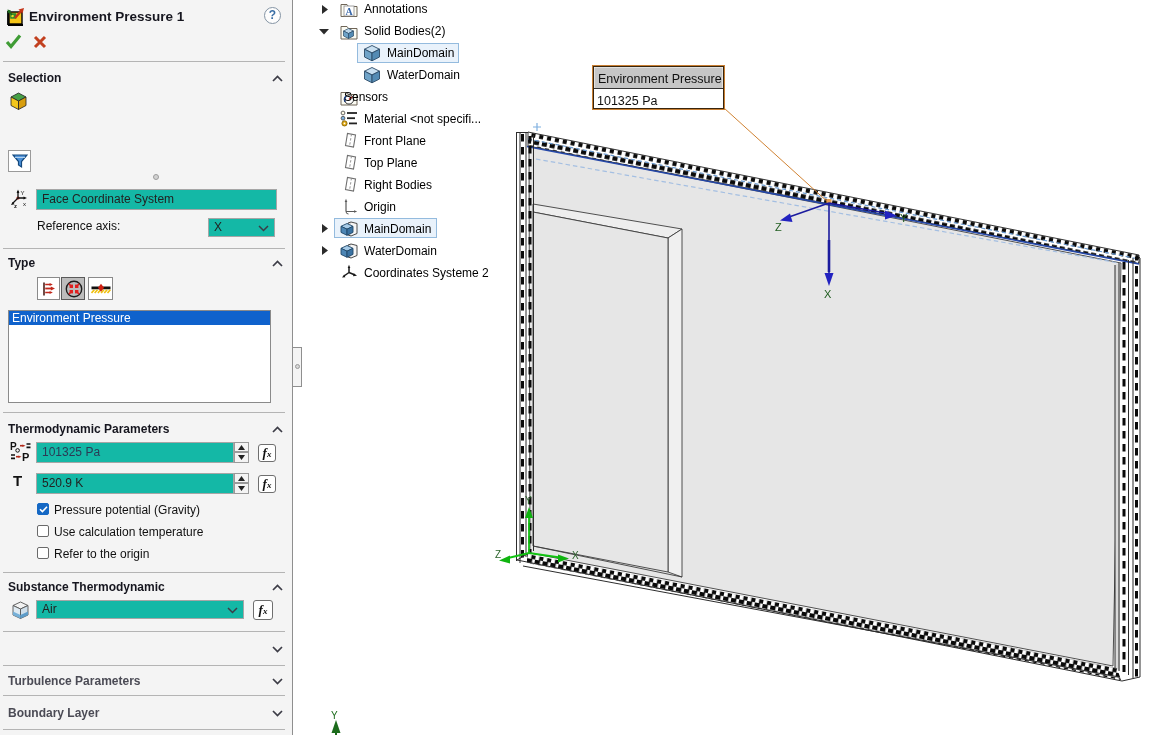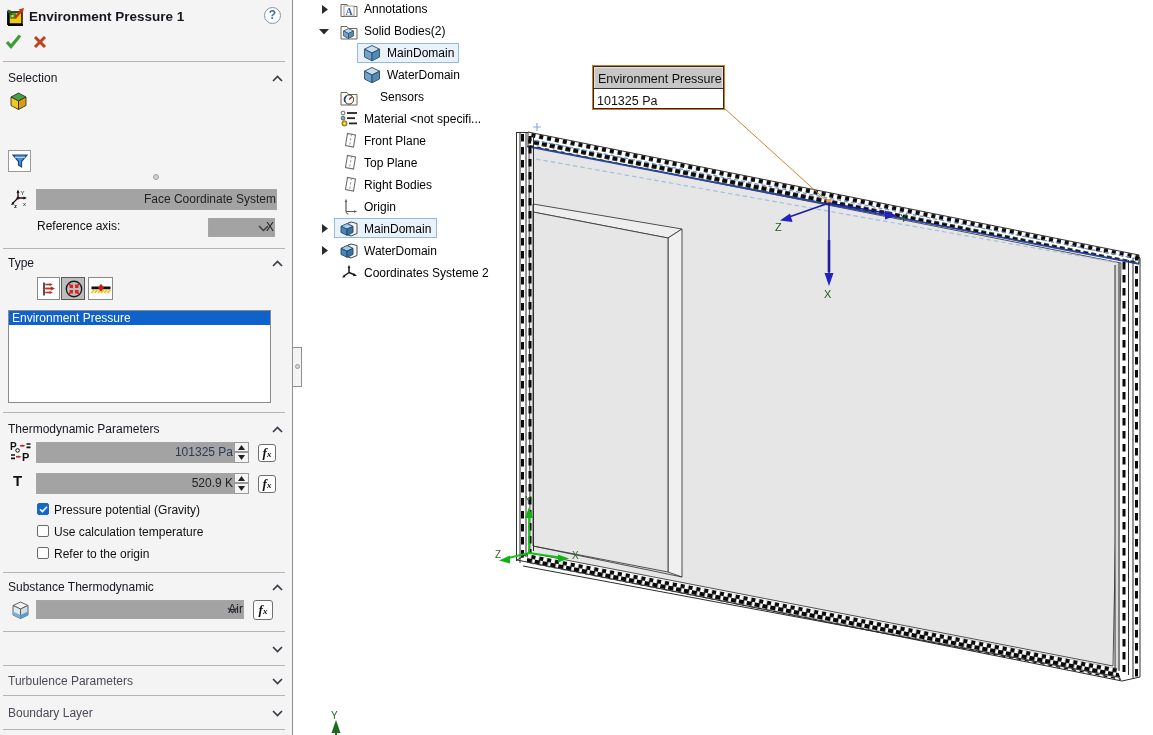--- a/index.html
+++ b/index.html
@@ -1,22 +1,22 @@
 <!DOCTYPE html>
 <html><head><meta charset="utf-8"><style>
 html,body{margin:0;padding:0;width:1153px;height:735px;overflow:hidden;background:#fff;
 font-family:"Liberation Sans",sans-serif;}
 *{box-sizing:border-box;}
 .abs{position:absolute;}
 #panel{position:absolute;left:0;top:0;width:293px;height:735px;background:#f4f4f4;border-right:1px solid #8f8f8f;}
 .sep{position:absolute;left:3px;width:282px;height:0;border-top:1px solid #b4b4b4;}
-.sh{position:absolute;left:8px;font-size:12px;font-weight:normal;color:#16161f;white-space:nowrap;}
+.sh{position:absolute;left:8px;font-size:12px;font-weight:bold;color:#16161f;white-space:nowrap;}
 .shc{color:#4b4b55;margin-top:32px;}
 .lbl{position:absolute;font-size:12px;color:#111;white-space:nowrap;}
-.fld{position:absolute;background:#a3a3a3;border:1px solid #a6a6a6;font-size:12px;color:#222;padding:2px 0 0 5px;white-space:nowrap;text-align:right;}
+.fld{position:absolute;background:#14b8a6;border:1px solid #a6a6a6;font-size:12px;color:#222;padding:2px 0 0 5px;white-space:nowrap;}
 .chev{position:absolute;}
 .fx{position:absolute;width:18px;height:18px;background:#fff;border:1px solid #6f6f6f;border-radius:3px;text-align:center;font-family:"Liberation Serif",serif;font-style:italic;font-weight:bold;font-size:13px;color:#111;line-height:16px;}
 .cb{position:absolute;width:12px;height:12px;border:1px solid #6a6a6a;border-radius:2px;background:#fff;}
 .spin{position:absolute;width:15px;height:21px;}
 .spin div{position:absolute;left:0;width:15px;height:10px;background:#f4f4f4;border:1px solid #9a9a9a;}
 .spin svg{position:absolute;left:4px;}
 #tree{position:absolute;left:0;top:0;width:530px;height:290px;font-size:12px;color:#000;}
 .trow{position:absolute;white-space:nowrap;}
 .tsel{position:absolute;background:#e9f2fb;border:1px solid #94bbde;}
 .ticon{position:absolute;}
@@ -156,21 +156,21 @@
   <polygon points="16.5,5.2 9,9 9,16.8 16.5,13" fill="#548bb4" stroke="#2a4a66" stroke-width="0.9"></polygon>
  </svg>
  <div class="trow" style="left:387px;top:68px">WaterDomain</div>
 
  <svg class="ticon" style="left:340px;top:89px" width="18" height="17" viewBox="0 0 18 17">
   <path d="M1,3.5 h6 l1.5,2 h8.5 v10.5 h-16 Z" fill="#fbfbf3" stroke="#6e6456" stroke-width="1"></path>
   <circle cx="9" cy="10.5" r="4.6" fill="#fff" stroke="#333" stroke-width="1"></circle>
   <path d="M9,10.5 L12,7.8" stroke="#c0281c" stroke-width="1.6"></path>
   <path d="M5.2,12.8 a4.6,4.6 0 0 1 1,-5.6" stroke="#1a3a7a" stroke-width="1.6" fill="none"></path>
  </svg>
- <div class="trow" style="left:380px;top:90px">Sensors</div>
+ <div class="trow" style="left:344px;top:90px">Sensors</div>
 
  <svg class="ticon" style="left:340px;top:110px" width="18" height="17" viewBox="0 0 18 17">
   <circle cx="3" cy="3" r="1.9" fill="#fffbe8" stroke="#555" stroke-width="0.9"></circle>
   <path d="M7,3 h10" stroke="#222" stroke-width="1.8"></path>
   <circle cx="3" cy="8.2" r="1.9" fill="#7ab0e0" stroke="#555" stroke-width="0.9"></circle>
   <path d="M7,8.2 h8" stroke="#222" stroke-width="1.8"></path>
   <path d="M9,13.4 h8" stroke="#222" stroke-width="1.8"></path>
   <circle cx="4.5" cy="13.4" r="2.6" fill="#e2aa12" stroke="#7a5c08" stroke-width="0.8"></circle>
   <circle cx="4.5" cy="13.4" r="0.9" fill="#fff"></circle>
  </svg>

